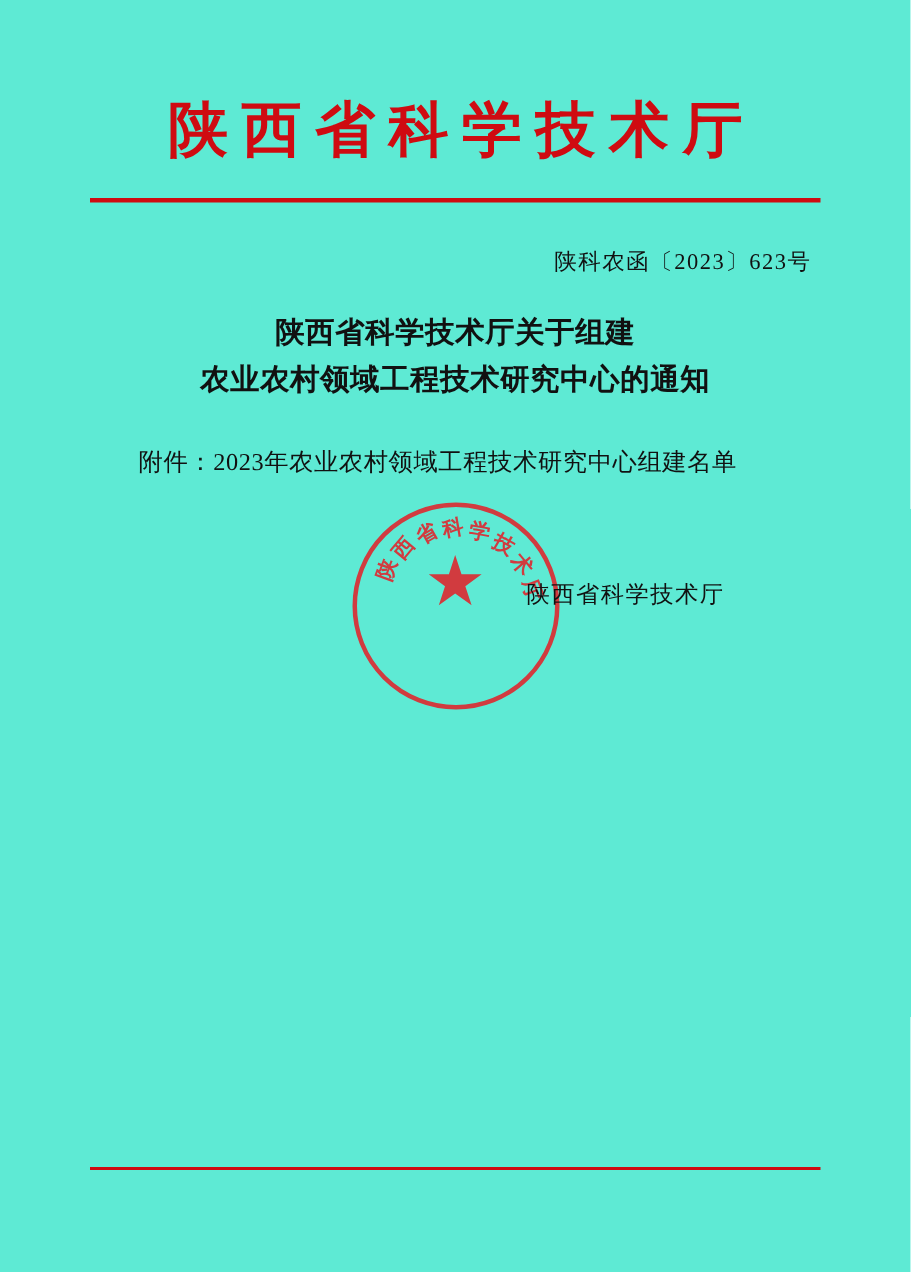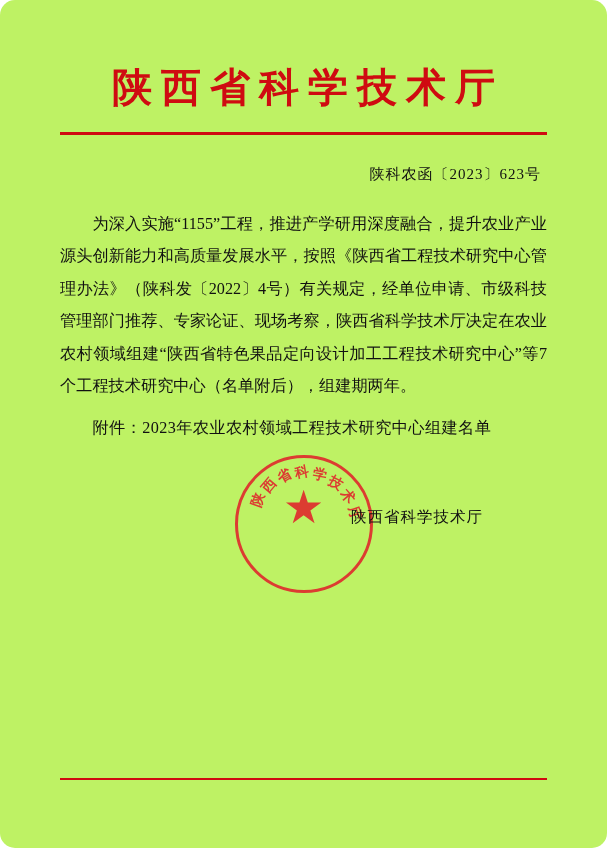--- a/index.html
+++ b/index.html
@@ -11,24 +11,23 @@
     width: 607px;
     height: 848px;
     font-family: "Liberation Serif", "DejaVu Serif", serif;
     color: #1a1a1a;
     overflow: hidden;
   }
   .page {
     position: relative;
     width: 607px;
     height: 848px;
-    background: #bef264;
+    background: #5eead4;
     box-sizing: border-box;
     padding: 0 60px;
-    border-radius: 15px;
   }
   
   .masthead {
     padding-top: 64px;
     text-align: center;
   }
   .masthead-title {
     font-family: "DejaVu Serif", "Liberation Serif", serif;
     color: #cf0b11;
     font-size: 40px;
@@ -172,23 +171,26 @@
 
   <div class="masthead">
     <div class="masthead-title">陕西省科学技术厅</div>
     <div class="masthead-rule"></div>
   </div>
 
   <div class="docnum-row">
     <span class="docnum">陕科农函〔2023〕623号</span>
   </div>
 
+  <div class="doc-title">
+    <span class="ln">陕西省科学技术厅关于组建</span>
+    <span class="ln">农业农村领域工程技术研究中心的通知</span>
+  </div>
 
   <div class="body">
-    <p class="para">为深入实施“1155”工程，推进产学研用深度融合，提升农业产业源头创新能力和高质量发展水平，按照《陕西省工程技术研究中心管理办法》（陕科发〔2022〕4号）有关规定，经单位申请、市级科技管理部门推荐、专家论证、现场考察，陕西省科学技术厅决定在农业农村领域组建“陕西省特色果品定向设计加工工程技术研究中心”等7个工程技术研究中心（名单附后），组建期两年。</p>
     <p class="attach">附件：2023年农业农村领域工程技术研究中心组建名单</p>
   </div>
 
   <div class="sign-block">
     <div class="seal">
       <div class="seal-text">
         <span style="transform: rotate(-70deg) translate(0,-60px) rotate(0deg);">陕</span>
         <span style="transform: rotate(-50deg) translate(0,-60px) rotate(0deg);">西</span>
         <span style="transform: rotate(-30deg) translate(0,-60px) rotate(0deg);">省</span>
         <span style="transform: rotate(-10deg) translate(0,-60px) rotate(0deg);">科</span>

